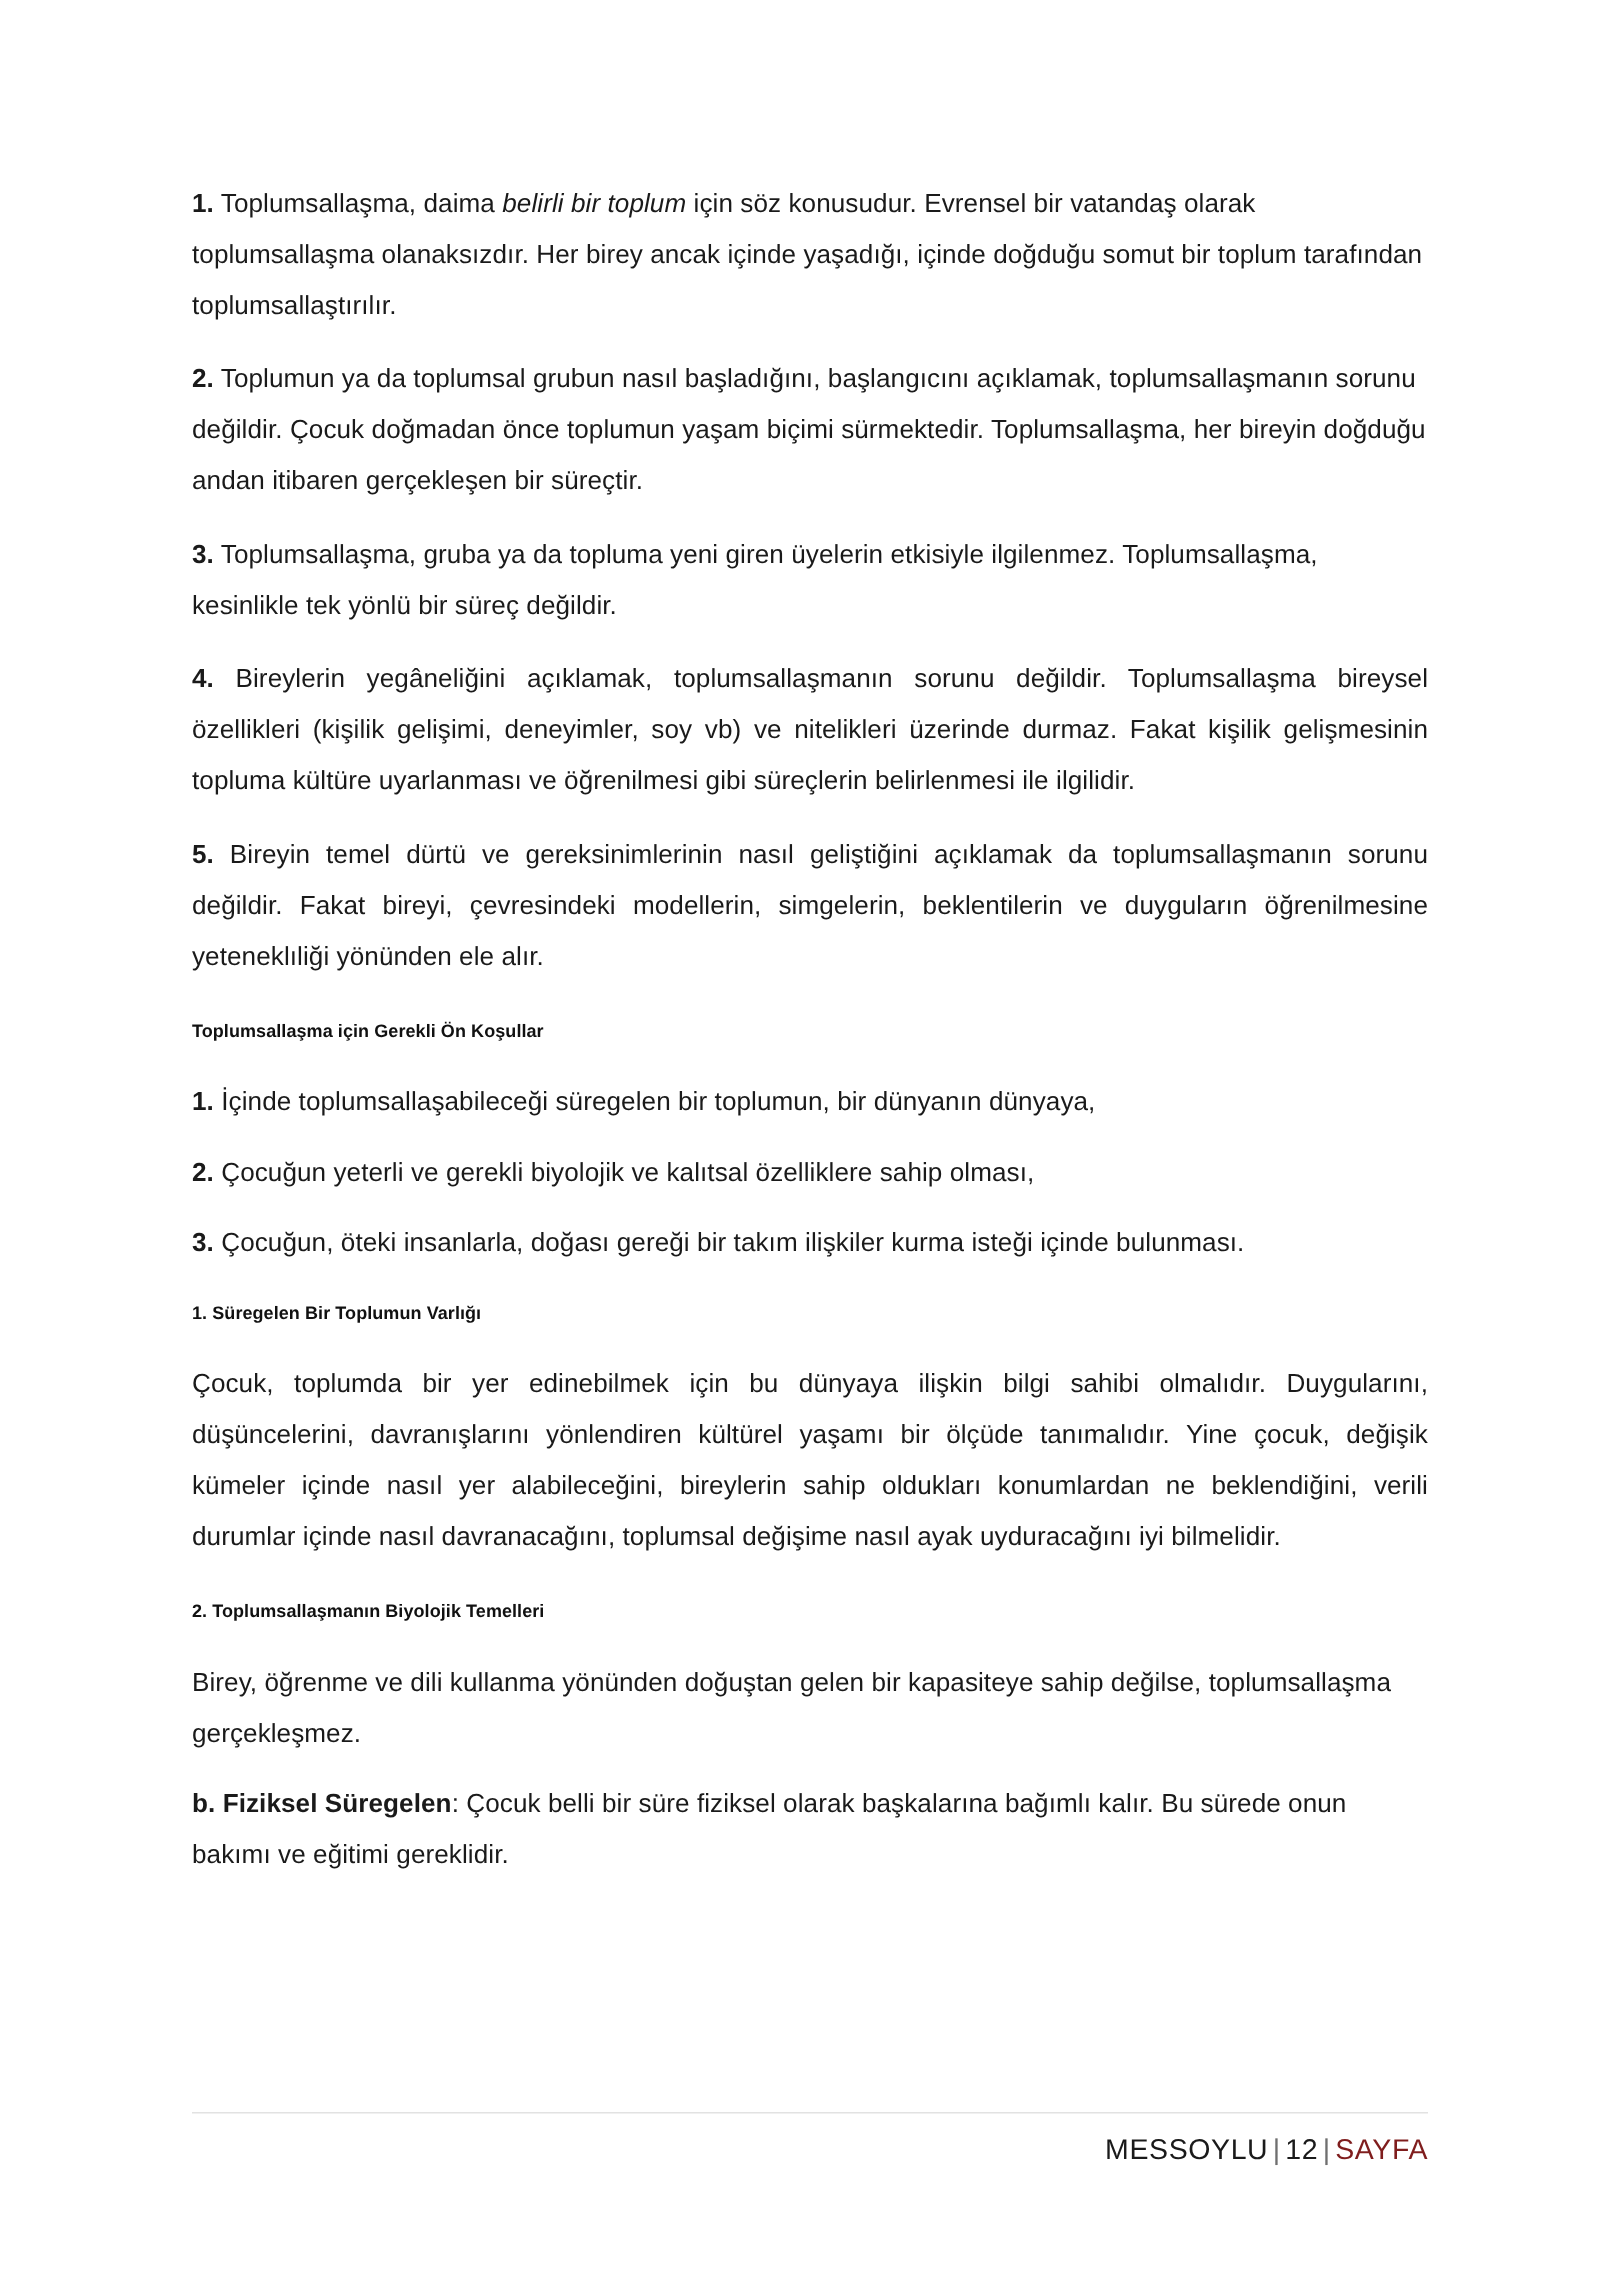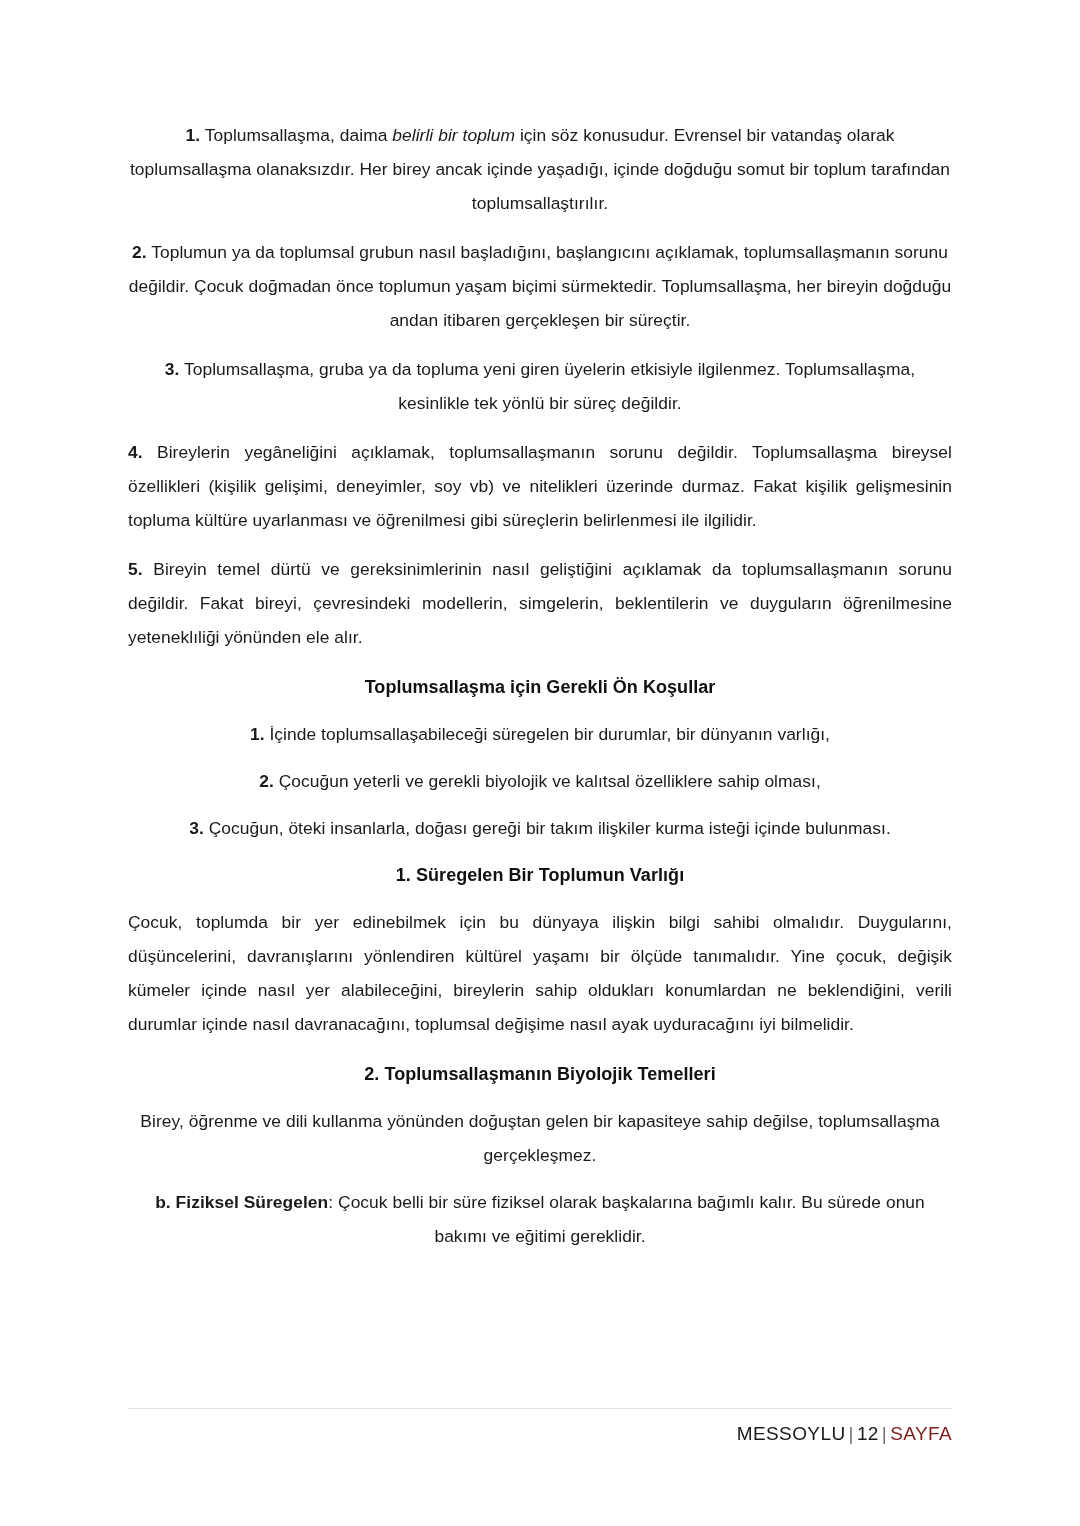--- a/index.html
+++ b/index.html
@@ -28,45 +28,45 @@
     position: absolute;
     left: 128px;
     top: 118px;
     width: 824px;
   }
 
   .para {
     font-size: 17.4px;
     line-height: 34px;
     margin: 0 0 15px 0;
-    text-align: center;
+    text-align: left;
     color: #1a1a1a;
     letter-spacing: 0.05px;
   }
 
   .para.justify {
     text-align: justify;
     text-justify: inter-word;
   }
 
   .para .b {
     font-weight: bold;
   }
 
   .para .i {
     font-style: italic;
   }
 
   .heading {
-    font-size: 18px;
+    font-size: 12px;
     line-height: 34px;
     font-weight: bold;
     margin: 0 0 15px 0;
     color: #111111;
-    text-align: center;
+    text-align: left;
     letter-spacing: 0.05px;
   }
 
   
   .gap-sm { margin-bottom: 13px; }
   .gap-md { margin-bottom: 16px; }
 
   .footer {
     position: absolute;
     left: 128px;
@@ -109,21 +109,21 @@
 
     <p class="para"><span class="b">3.</span><span> Toplumsallaşma, gruba ya da topluma yeni giren üyelerin etkisiyle ilgilenmez. Toplumsallaşma, kesinlikle tek yönlü bir süreç değildir.</span></p>
 
     <p class="para justify"><span class="b">4.</span><span> Bireylerin yegâneliğini açıklamak, toplumsallaşmanın sorunu değildir. Toplumsallaşma bireysel özellikleri (kişilik gelişimi, deneyimler, soy vb) ve nitelikleri üzerinde durmaz. Fakat kişilik gelişmesinin topluma kültüre uyarlanması ve öğrenilmesi gibi süreçlerin belirlenmesi ile ilgilidir.</span></p>
 
     <p class="para justify gap-md"><span class="b">5.</span><span> Bireyin temel dürtü ve gereksinimlerinin nasıl geliştiğini açıklamak da toplumsallaşmanın sorunu değildir. Fakat bireyi, çevresindeki modellerin, simgelerin, beklentilerin ve duyguların öğrenilmesine yeteneklıliği yönünden ele alır.</span></p>
 
     <p class="heading gap-sm">Toplumsallaşma için Gerekli Ön Koşullar</p>
 
 
-    <p class="para gap-sm"><span class="b">1.</span><span> İçinde toplumsallaşabileceği süregelen bir durumlar, bir dünyanın varlığı,</span></p>
+    <p class="para gap-sm"><span class="b">1.</span><span> İçinde toplumsallaşabileceği süregelen bir toplumun, bir dünyanın dünyaya,</span></p>
 
     <p class="para gap-sm"><span class="b">2.</span><span> Çocuğun yeterli ve gerekli biyolojik ve kalıtsal özelliklere sahip olması,</span></p>
 
     <p class="para gap-sm"><span class="b">3.</span><span> Çocuğun, öteki insanlarla, doğası gereği bir takım ilişkiler kurma isteği içinde bulunması.</span></p>
 
     <p class="heading gap-sm">1. Süregelen Bir Toplumun Varlığı</p>
 
 
     <p class="para justify gap-md">Çocuk, toplumda bir yer edinebilmek için bu dünyaya ilişkin bilgi sahibi olmalıdır. Duygularını, düşüncelerini, davranışlarını yönlendiren kültürel yaşamı bir ölçüde tanımalıdır. Yine çocuk, değişik kümeler içinde nasıl yer alabileceğini, bireylerin sahip oldukları konumlardan ne beklendiğini, verili durumlar içinde nasıl davranacağını, toplumsal değişime nasıl ayak uyduracağını iyi bilmelidir.</p>
 

